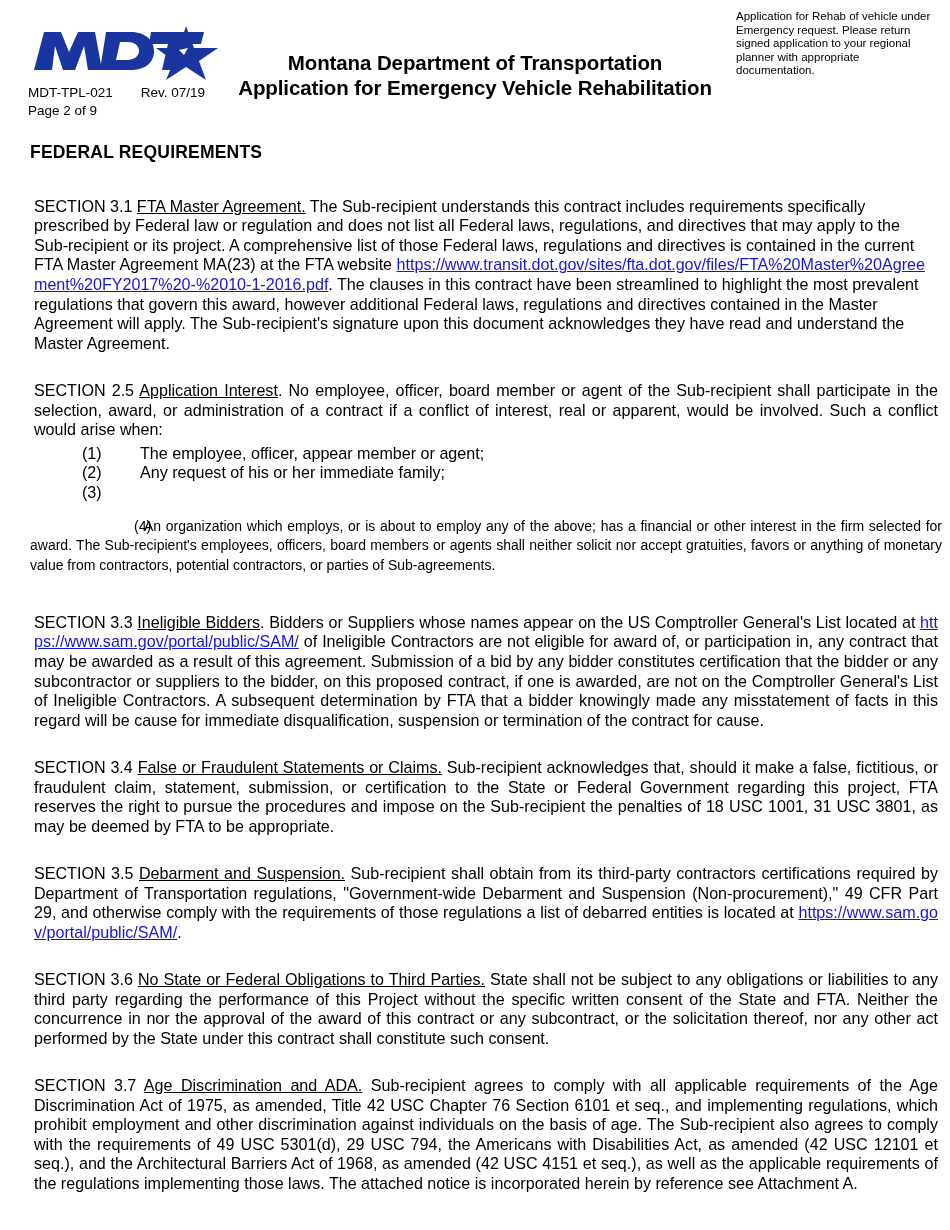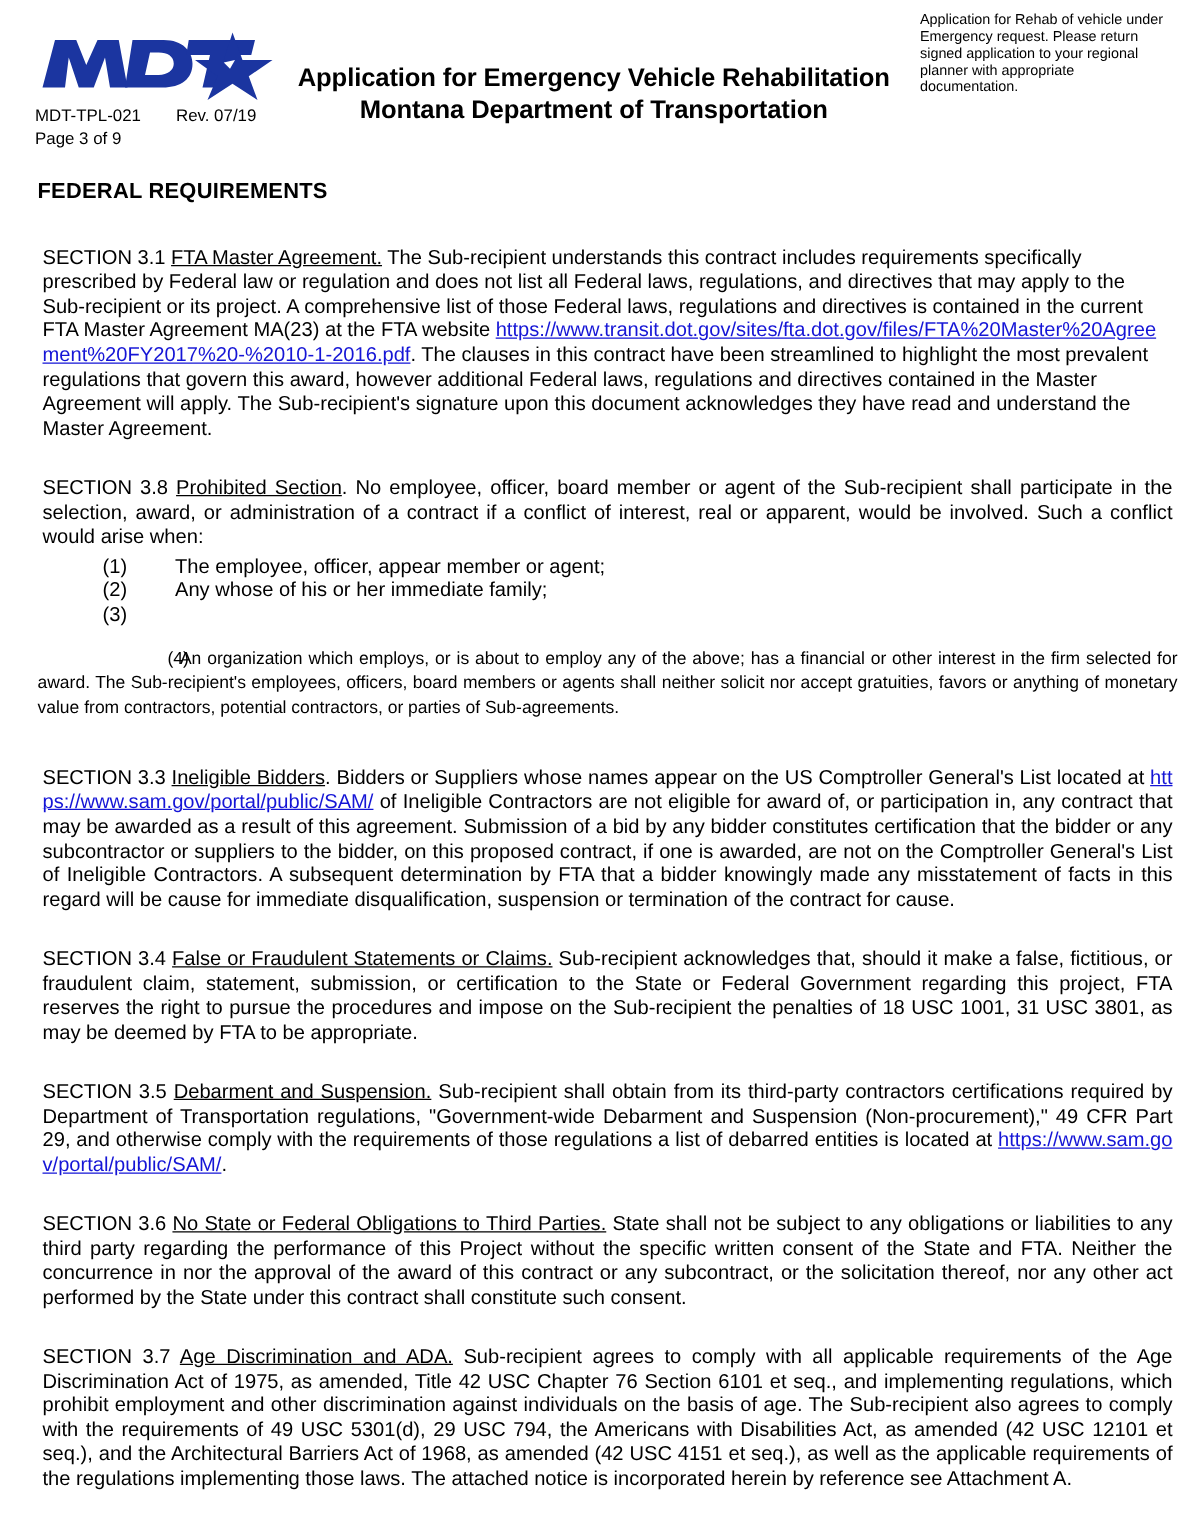--- a/index.html
+++ b/index.html
@@ -171,53 +171,53 @@
           <path d="M123 8 L176 8 L173 20 L156 20 L150 46 L134 46 L140 20 L121 20 Z"></path>
 
           <path d="M158 2 L166 24 L190 24 L171 37 L178 56 L158 43 L138 56 L146 37 L128 24 L151 24 Z"></path>
 
           <path d="M151 26 L160 24 L156 31 Z" fill="#ffffff"></path>
         </g>
       </svg>
 
       <div class="form-meta">
         <span>MDT-TPL-021</span><span class="rev">Rev. 07/19</span>
-        <span class="page-no">Page 3 of 9</span>
+        <span class="page-no">Page 2 of 9</span>
       </div>
     </div>
 
     <div class="title-block">
+      <div>Montana Department of Transportation</div>
       <div>Application for Emergency Vehicle Rehabilitation</div>
-      <div>Montana Department of Transportation</div>
     </div>
 
     <div class="header-note">Application for Rehab of vehicle under Emergency request. Please return signed application to your regional planner with appropriate documentation.</div>
   </div>
 
   <div class="content">
 
     <div class="section-heading">FEDERAL REQUIREMENTS</div>
 
     <div class="gap"></div>
     <div class="gap-sm"></div>
 
     <p class="para left"><span>SECTION 3.1 </span><span class="u">FTA Master Agreement.</span><span> The Sub-recipient understands this contract includes requirements specifically prescribed by Federal law or regulation and does not list all Federal laws, regulations, and directives that may apply to the Sub-recipient or its project. A comprehensive list of those Federal laws, regulations and directives is contained in the current FTA Master Agreement MA(23) at the FTA website </span><a class="lnk" href="#">https://www.transit.dot.gov/sites/fta.dot.gov/files/FTA%20Master%20Agreement%20FY2017%20-%2010-1-2016.pdf</a><span>. The clauses in this contract have been streamlined to highlight the most prevalent regulations that govern this award, however additional Federal laws, regulations and directives contained in the Master Agreement will apply. The Sub-recipient's signature upon this document acknowledges they have read and understand the Master Agreement.</span></p>
 
     <div class="gap"></div>
 
-    <p class="para"><span>SECTION 3.8 </span><span class="u">Prohibited Section</span><span>. No employee, officer, board member or agent of the Sub-recipient shall participate in the selection, award, or administration of a contract if a conflict of interest, real or apparent, would be involved.  Such a conflict would arise when:</span></p>
+    <p class="para"><span>SECTION 2.5 </span><span class="u">Application Interest</span><span>. No employee, officer, board member or agent of the Sub-recipient shall participate in the selection, award, or administration of a contract if a conflict of interest, real or apparent, would be involved.  Such a conflict would arise when:</span></p>
 
     <ul class="numlist">
       <li>
           <span class="num">(1)</span>
           <span class="txt">The employee, officer, appear member or agent;</span>
         </li>
       <li>
           <span class="num">(2)</span>
-          <span class="txt">Any whose of his or her immediate family;</span>
+          <span class="txt">Any request of his or her immediate family;</span>
         </li>
       <li>
           <span class="num">(3)</span>
         </li>
     </ul>
 
     <p class="item4"><span class="num4">(4)</span><span> An organization which employs, or is about to employ any of the above; has a financial or other interest in the firm selected for award. The Sub-recipient's employees, officers, board members or agents shall neither solicit nor accept gratuities, favors or anything of monetary value from contractors, potential contractors, or parties of Sub-agreements.</span></p>
 
     <div class="gap"></div>
 

